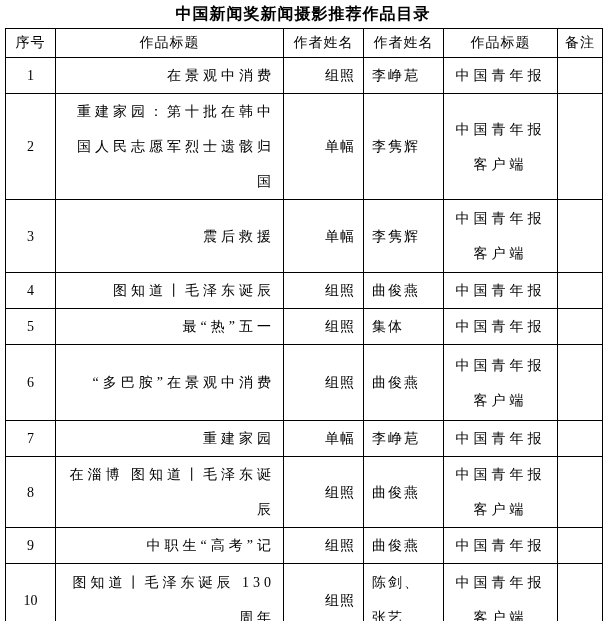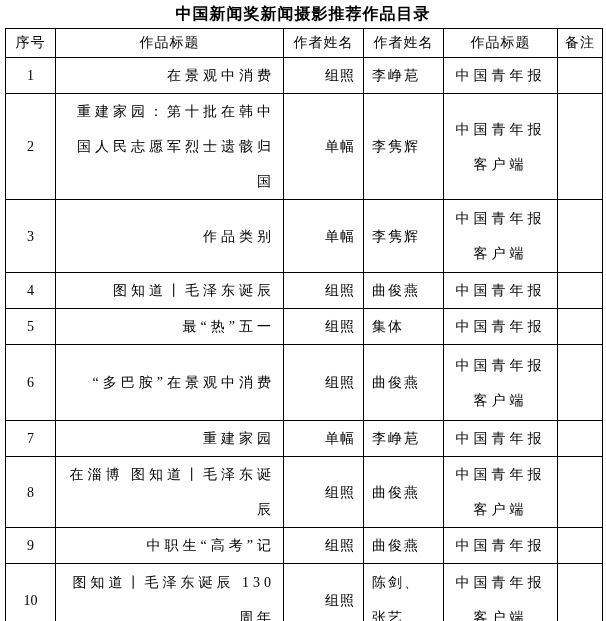--- a/index.html
+++ b/index.html
@@ -109,21 +109,21 @@
       <tr style="height:100px">
         <td class="c-no">2</td>
         <td class="c-title">重建家园：第十批在韩中国人民志愿军烈士遗骸归国</td>
         <td class="c-cat">单幅</td>
         <td class="c-author">李隽辉</td>
         <td class="c-unit">中国青年报客户端</td>
         <td class="c-remark"></td>
       </tr>
       <tr style="height:73px">
         <td class="c-no">3</td>
-        <td class="c-title">作品类别</td>
+        <td class="c-title">震后救援</td>
         <td class="c-cat">单幅</td>
         <td class="c-author">李隽辉</td>
         <td class="c-unit">中国青年报客户端</td>
         <td class="c-remark"></td>
       </tr>
       <tr style="height:34px">
         <td class="c-no">4</td>
         <td class="c-title">图知道丨毛泽东诞辰</td>
         <td class="c-cat">组照</td>
         <td class="c-author">曲俊燕</td>

